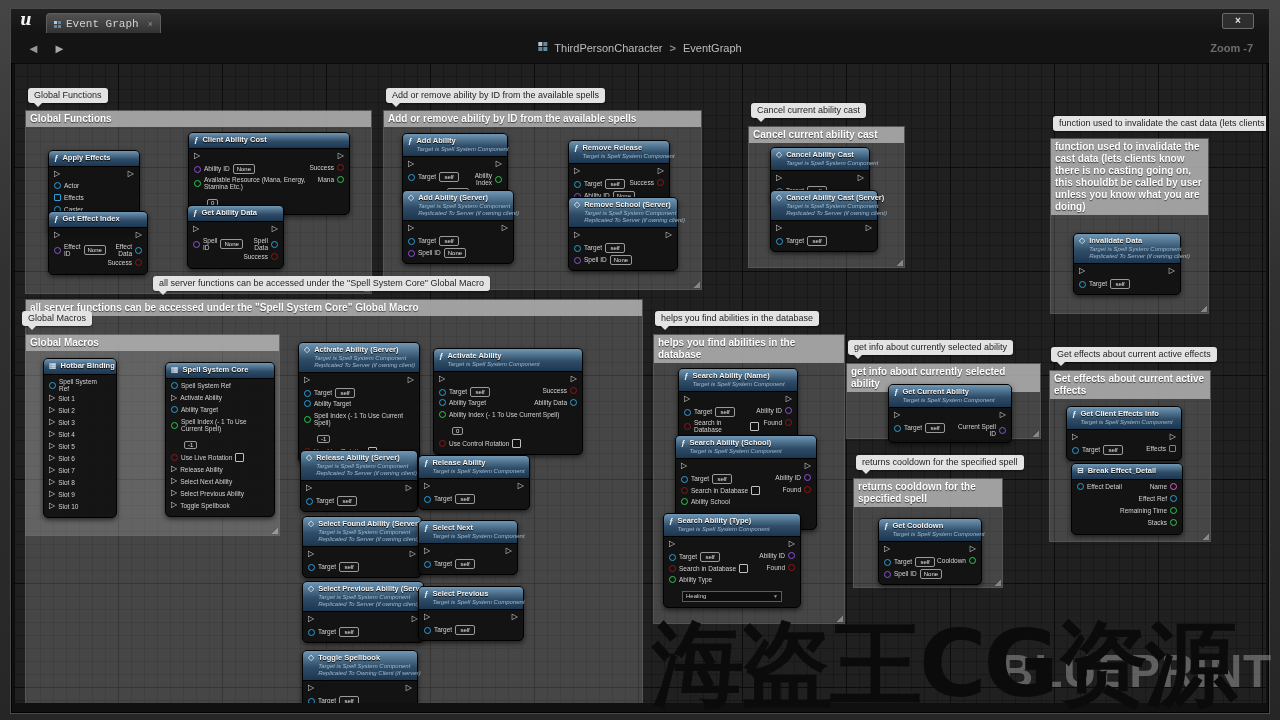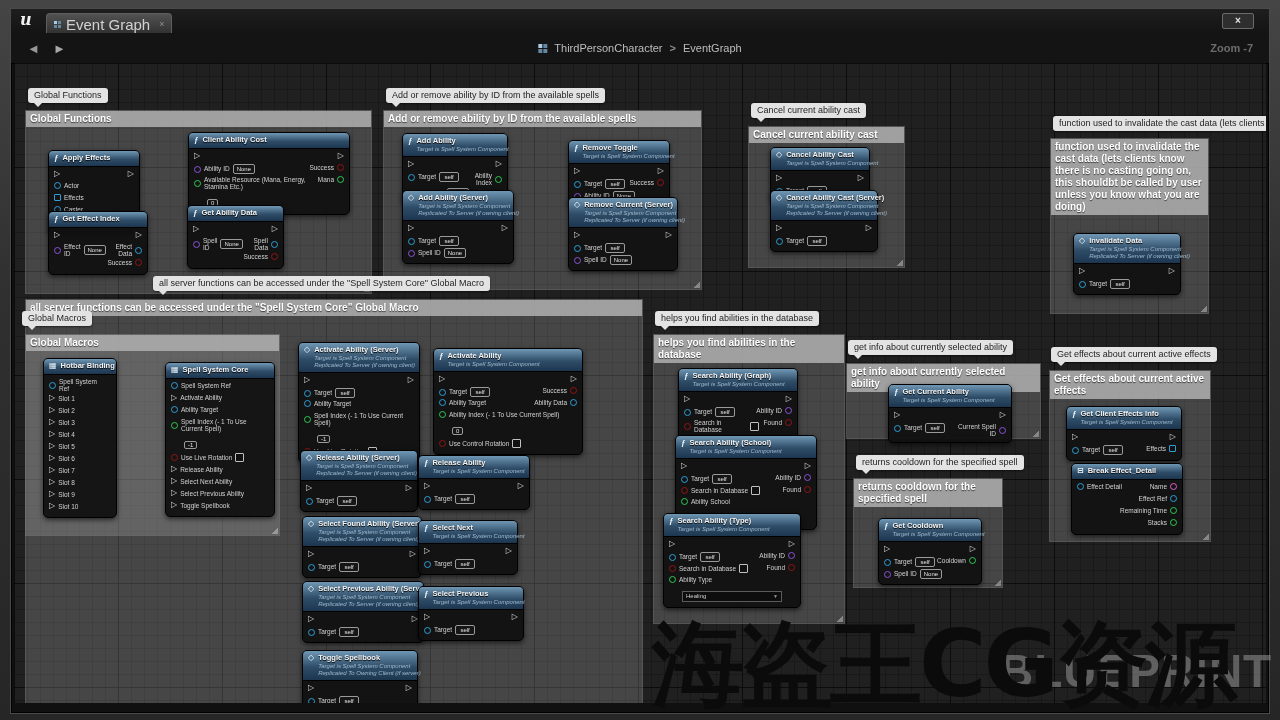--- a/index.html
+++ b/index.html
@@ -8,32 +8,32 @@
        font-family:"Liberation Sans","DejaVu Sans",sans-serif;}
   .window{position:absolute;left:10px;right:10px;top:8px;bottom:6px;background:#101010;
           border:1px solid #4a4a4a;box-shadow:inset 0 0 0 1px #000;}
   
   .titlebar{position:relative;height:24px;background:linear-gradient(#1e1e1e,#141414);}
   .logo{position:absolute;left:9px;top:1px;color:#f2f2f2;font-family:"DejaVu Serif",serif;
         font-style:italic;font-weight:bold;font-size:16px;}
   .tab{position:absolute;left:35px;top:4px;height:20px;display:flex;align-items:center;gap:5px;
        padding:0 7px;background:linear-gradient(#525252,#303030);border:1px solid #5e5e5e;border-bottom:none;
        border-radius:4px 4px 0 0;}
-  .tab-label{font-size:15px;color:#d2d2d2;}
+  .tab-label{font-size:11px;color:#d2d2d2;font-family:Liberation Mono, monospace;}
   .tab-close{font-size:9px;color:#8f8f8f;margin-left:4px;}
   .win-close{position:absolute;right:15px;top:4px;width:30px;height:14px;background:#2e2e2e;
              border:1px solid #6b6b6b;border-radius:2px;color:#e6e6e6;font-size:10px;font-weight:bold;
              display:flex;align-items:center;justify-content:center;line-height:1;}
   
   .toolbar{position:relative;height:30px;background:#141414;border-bottom:1px solid #000;
            display:flex;align-items:center;}
   .nav{color:#979797;font-size:13px;line-height:1;}
   .nav.back{margin-left:16px;}
   .nav.fwd{margin-left:13px;color:#a8a8a8;}
-  .crumbs{position:absolute;left:50%;transform:translateX(-50%);display:flex;align-items:center;gap:7px;}
+  .crumbs{position:absolute;left:50%;transform:translateX(-50%);display:flex;gap:7px;}
   .crumb{font-size:11px;color:#bdbdbd;}
   .sep{font-size:11px;color:#8a8a8a;font-weight:bold;}
   .zoomlvl{margin-left:auto;margin-right:16px;font-size:11px;color:#6c6c6c;font-weight:bold;}
   .grid-icon{display:inline-grid;grid-template-columns:4px 4px;grid-template-rows:4px 4px;gap:1px;}
   .grid-icon i{background:#64869f;}
   .grid-icon i:first-child{background:#a9cbe4;}
   .grid-icon.sm{grid-template-columns:3px 3px;grid-template-rows:3px 3px;}
   
   .canvas{position:absolute;left:3px;right:3px;top:54px;bottom:10px;overflow:hidden;
           background-color:#202020;
@@ -420,21 +420,21 @@
                 </div>
               </div>
               <span class="spacer"></span>
             </div>
           </div>
         </div>
         <div class="node" style="left: 554px; top: 77px; width: 102px;">
           <div class="nhead">
             <span class="nicon">ƒ</span>
             <div class="ntw">
-              <div class="ntitle">Remove Toggle</div>
+              <div class="ntitle">Remove Release</div>
               <div class="nsub">Target is Spell System Component</div>
             </div>
           </div>
           <div class="nbody">
             <div class="nrow">
               <span class="exec">▷</span>
               <span class="exec">▷</span>
             </div>
             <div class="nrow">
               <div class="pinwrap">
@@ -460,21 +460,21 @@
                 </div>
               </div>
               <span class="spacer"></span>
             </div>
           </div>
         </div>
         <div class="node" style="left: 554px; top: 134px; width: 110px;">
           <div class="nhead">
             <span class="nicon">◇</span>
             <div class="ntw">
-              <div class="ntitle">Remove Current (Server)</div>
+              <div class="ntitle">Remove School (Server)</div>
               <div class="nsub">Target is Spell System Component</div>
               <div class="nsub">Replicated To Server (if owning client)</div>
             </div>
           </div>
           <div class="nbody">
             <div class="nrow">
               <span class="exec">▷</span>
               <span class="exec">▷</span>
             </div>
             <div class="nrow">
@@ -1073,21 +1073,21 @@
                 </div>
               </div>
               <span class="spacer"></span>
             </div>
           </div>
         </div>
         <div class="node" style="left: 664px; top: 305px; width: 120px;">
           <div class="nhead">
             <span class="nicon">ƒ</span>
             <div class="ntw">
-              <div class="ntitle">Search Ability (Graph)</div>
+              <div class="ntitle">Search Ability (Name)</div>
               <div class="nsub">Target is Spell System Component</div>
             </div>
           </div>
           <div class="nbody">
             <div class="nrow">
               <span class="exec">▷</span>
               <span class="exec">▷</span>
             </div>
             <div class="nrow">
               <div class="pinwrap">

